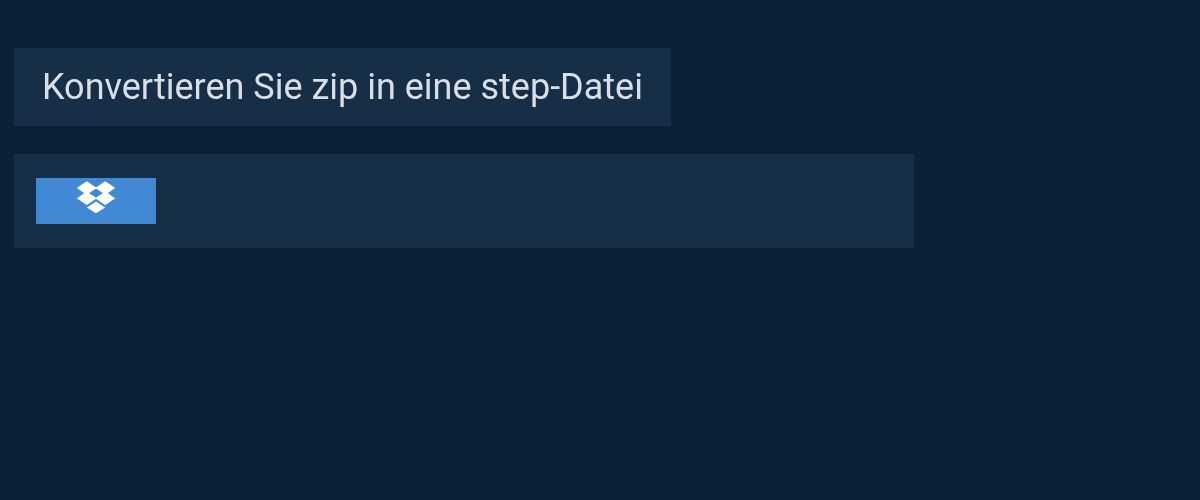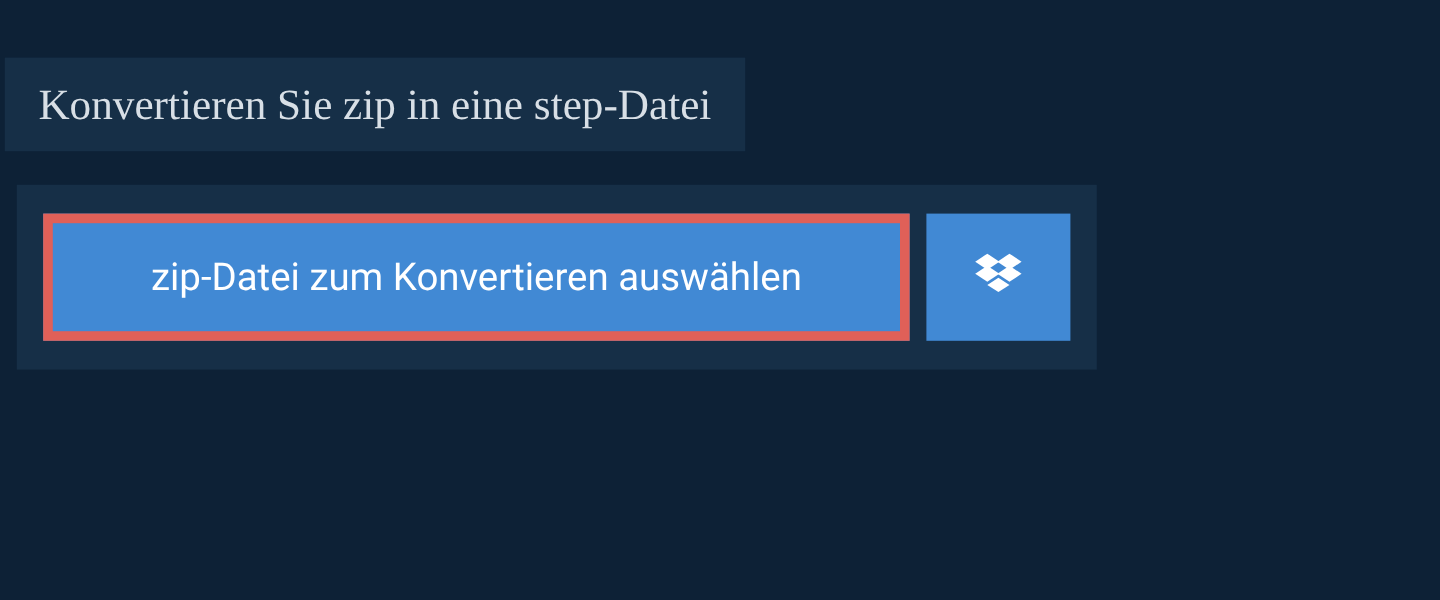--- a/index.html
+++ b/index.html
@@ -12,22 +12,21 @@
       height: 500px;
       background-color: #0d2136;
       font-family: -apple-system, BlinkMacSystemFont, "Segoe UI", Roboto, Helvetica, Arial, sans-serif;
       overflow: hidden;
     }
     .header-bar {
       background-color: #162f47;
       padding: 18px 28px;
       display: inline-block;
       margin-top: 48px;
-      margin-left: 4px;
-      font-family: Liberation Serif, serif;
+      margin-left: 14px;
     }
     .header-title {
       color: #d8dfe6;
       font-size: 36px;
       font-weight: 400;
     }
     .panel {
       background-color: #162f47;
       margin-top: 28px;
       margin-left: 14px;
@@ -67,23 +66,20 @@
 </head>
 <body>
 
 
 
 <div class="header-bar">
   <h1 class="header-title">Konvertieren Sie zip in eine step-Datei</h1>
 </div>
 
 <div class="panel">
-  <div class="select-button">
-    <span>zip-Datei zum Konvertieren auswählen</span>
-  </div>
   <div class="dropbox-button">
     <span>
       <svg class="dropbox-icon" viewBox="0 0 50 50" fill="#ffffff">
         <path d="M14 4 L2 12 L14 20 L26 12 Z"></path>
         <path d="M36 4 L24 12 L36 20 L48 12 Z"></path>
         <path d="M2 24 L14 16 L26 24 L14 32 Z"></path>
         <path d="M24 24 L36 16 L48 24 L36 32 Z"></path>
         <path d="M14 35 L25 28 L36 35 L25 42 Z"></path>
       </svg>
     </span>

